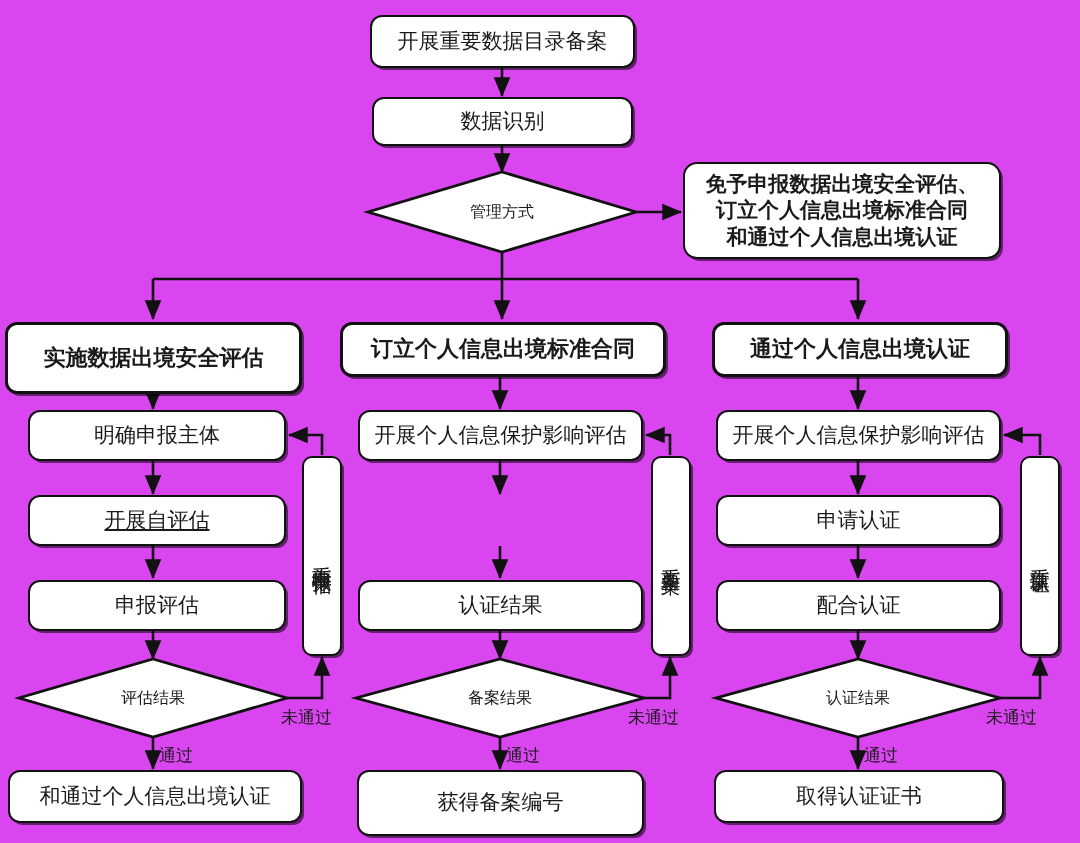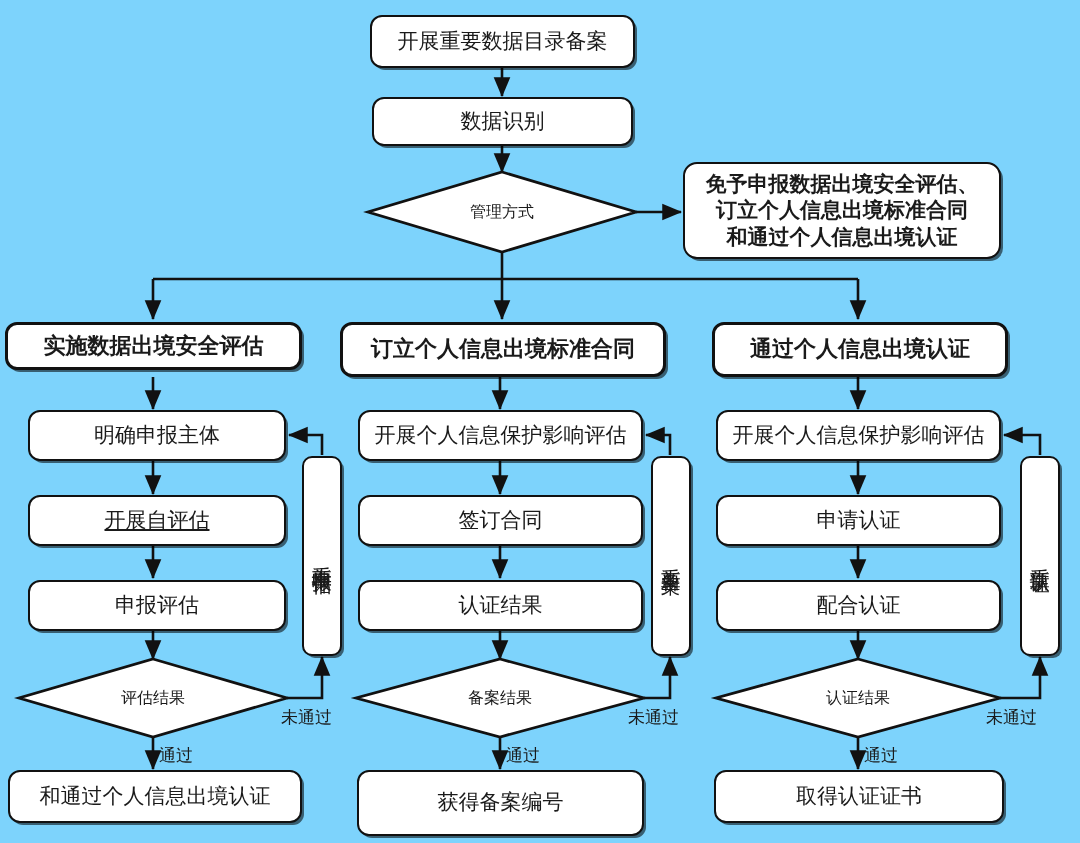--- a/index.html
+++ b/index.html
@@ -7,21 +7,21 @@
     padding: 0;
     background: #ffffff;
   }
   body {
     font-family: "Liberation Serif", "DejaVu Serif", serif;
   }
   #flow-root {
     position: relative;
     width: 1080px;
     height: 843px;
-    background: #7dd3fc;
+    background: #d946ef;
     overflow: hidden;
   }
   svg.flow-svg {
     position: absolute;
     left: 0;
     top: 0;
     width: 1080px;
     height: 843px;
   }
   .node-box {
@@ -166,21 +166,21 @@
   </div>
 
   <div class="diamond-label" style="left:402px;top:194px;width:200px;height:36px;">管理方式</div>
 
   <div class="node-box note-box shadow-box" style="left:683px;top:162px;width:318px;height:97px;flex-direction:column;">
     <span class="note-line">免予申报数据出境安全评估、</span>
     <span class="note-line">订立个人信息出境标准合同</span>
     <span class="note-line">和通过个人信息出境认证</span>
   </div>
 
-  <div class="node-box header-box shadow-box" style="left:5px;top:322px;width:297px;height:48px;">
+  <div class="node-box header-box shadow-box" style="left:5px;top:322px;width:297px;height:72px;">
     <span>实施数据出境安全评估</span>
   </div>
   <div class="node-box proc-box shadow-box" style="left:28px;top:410px;width:258px;height:51px;">
     <span>明确申报主体</span>
   </div>
   <div class="node-box proc-box shadow-box" style="left:28px;top:495px;width:258px;height:51px;text-decoration:underline;">
     <span>开展自评估</span>
   </div>
   <div class="node-box proc-box shadow-box" style="left:28px;top:580px;width:258px;height:51px;">
     <span>申报评估</span>
@@ -194,23 +194,20 @@
   <div class="node-box terminal-box shadow-box" style="left:8px;top:770px;width:294px;height:53px;">
     <span>和通过个人信息出境认证</span>
   </div>
 
   <div class="node-box header-box shadow-box" style="left:340px;top:322px;width:326px;height:55px;">
     <span>订立个人信息出境标准合同</span>
   </div>
   <div class="node-box proc-box shadow-box" style="left:358px;top:410px;width:285px;height:51px;">
     <span>开展个人信息保护影响评估</span>
   </div>
-  <div class="node-box proc-box shadow-box" style="left:358px;top:495px;width:285px;height:51px;">
-    <span>签订合同</span>
-  </div>
   <div class="node-box proc-box shadow-box" style="left:358px;top:580px;width:285px;height:51px;">
     <span>认证结果</span>
   </div>
   <div class="node-box vert-box shadow-box" style="left:651px;top:456px;width:40px;height:200px;">
     <span>重新备案</span>
   </div>
   <div class="diamond-label" style="left:410px;top:681px;width:180px;height:34px;">备案结果</div>
   <div class="edge-label" style="left:506px;top:744px;">通过</div>
   <div class="edge-label" style="left:628px;top:706px;">未通过</div>
   <div class="node-box terminal-box shadow-box" style="left:357px;top:770px;width:287px;height:66px;">

